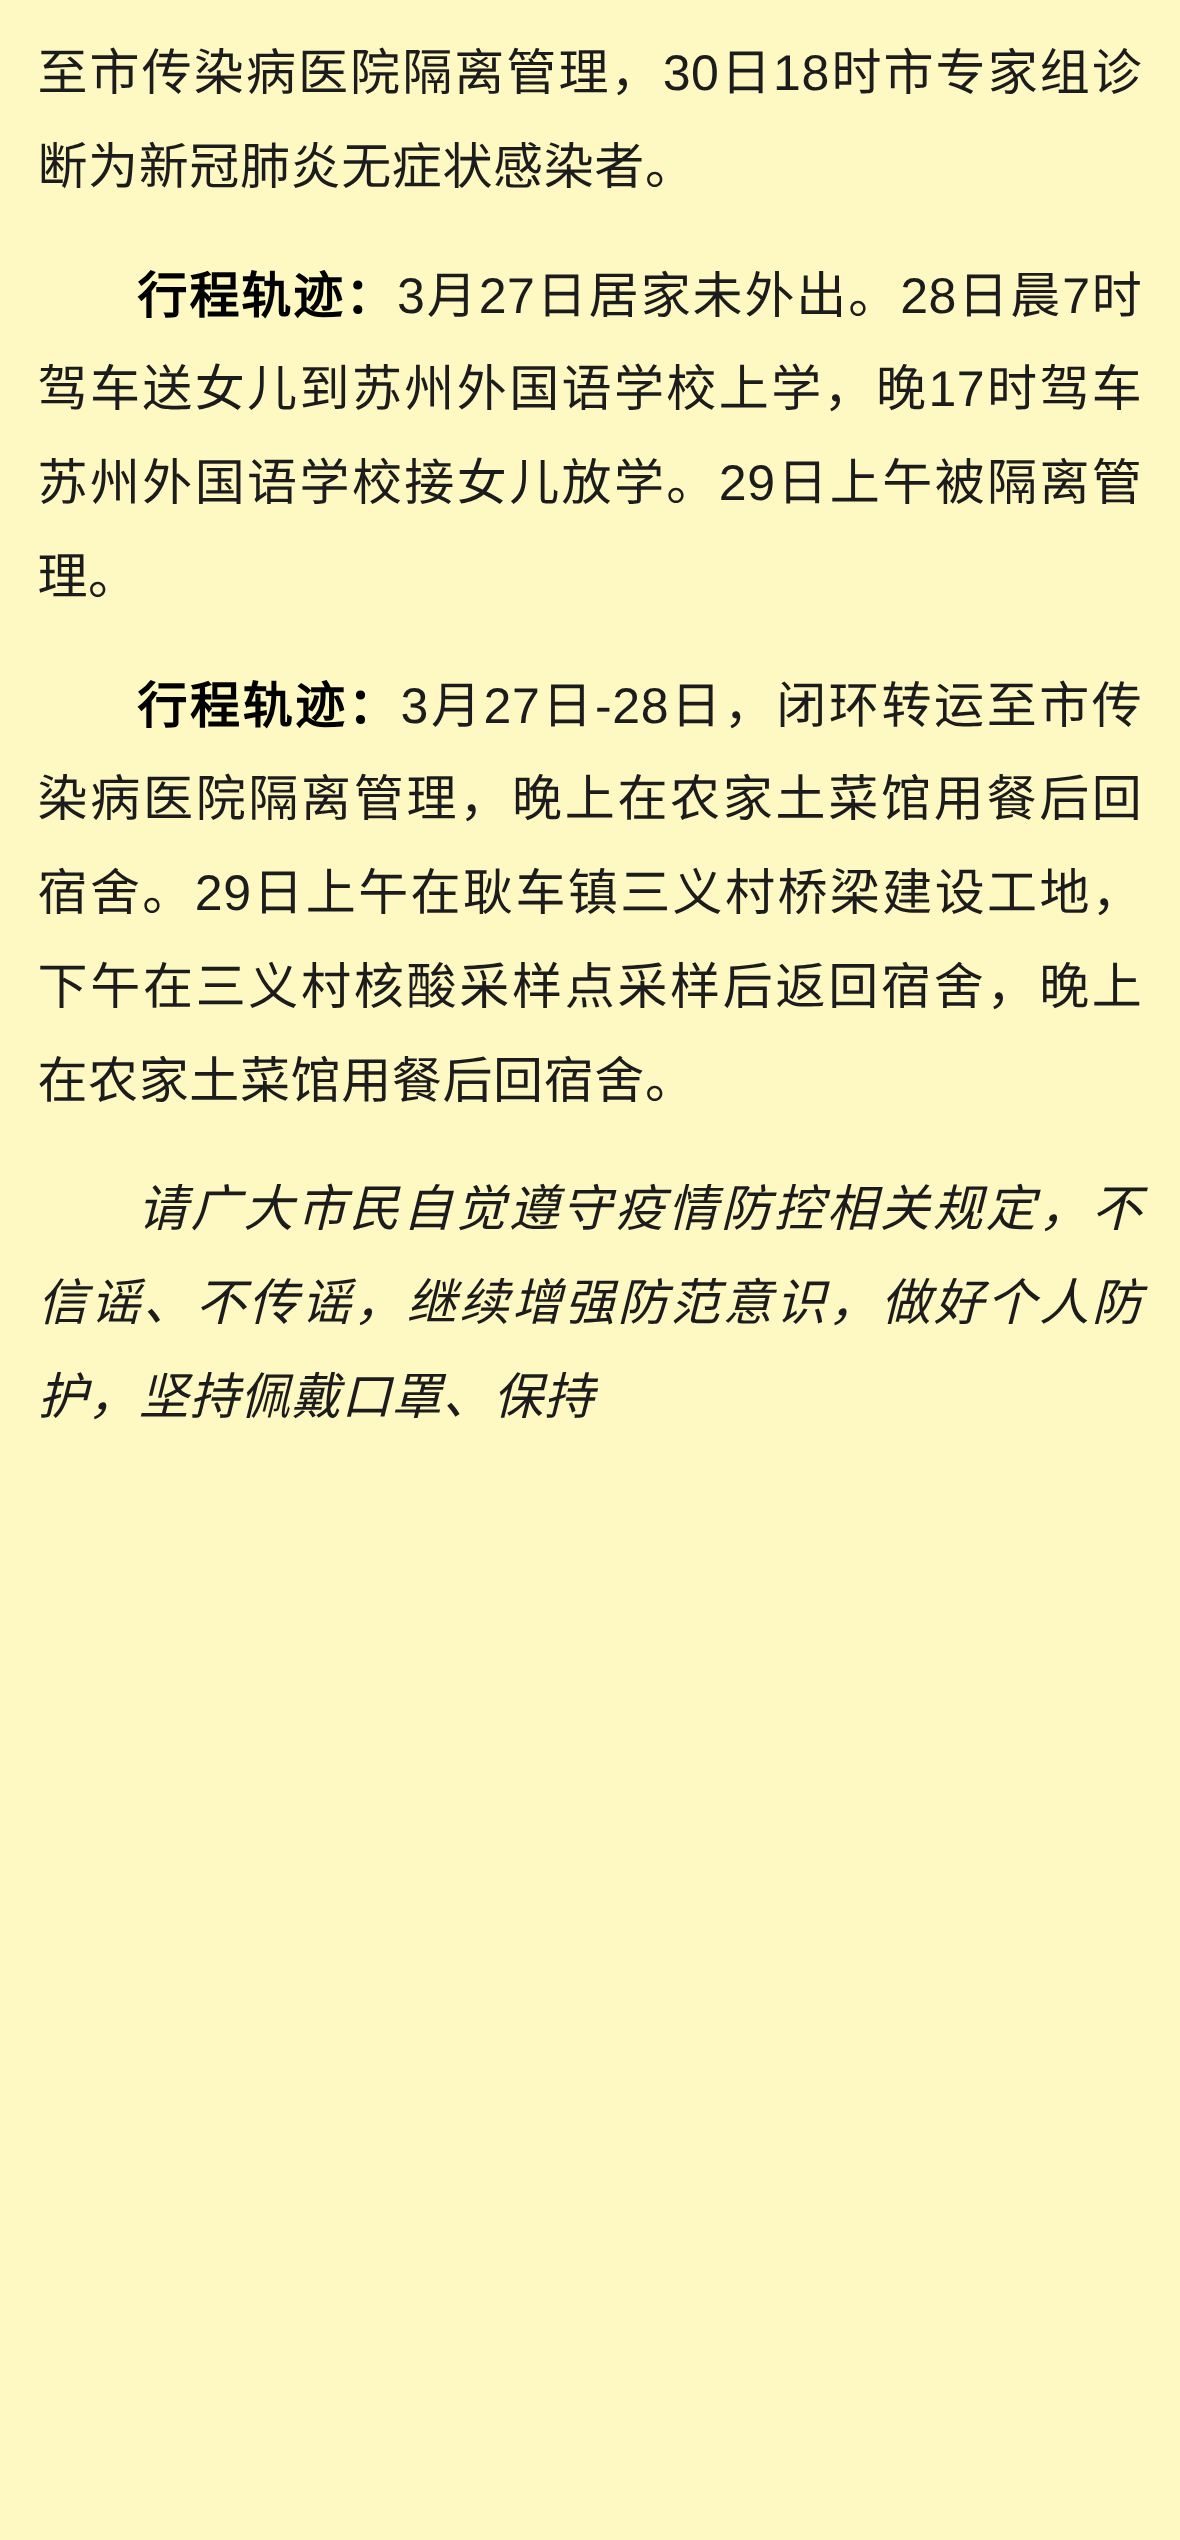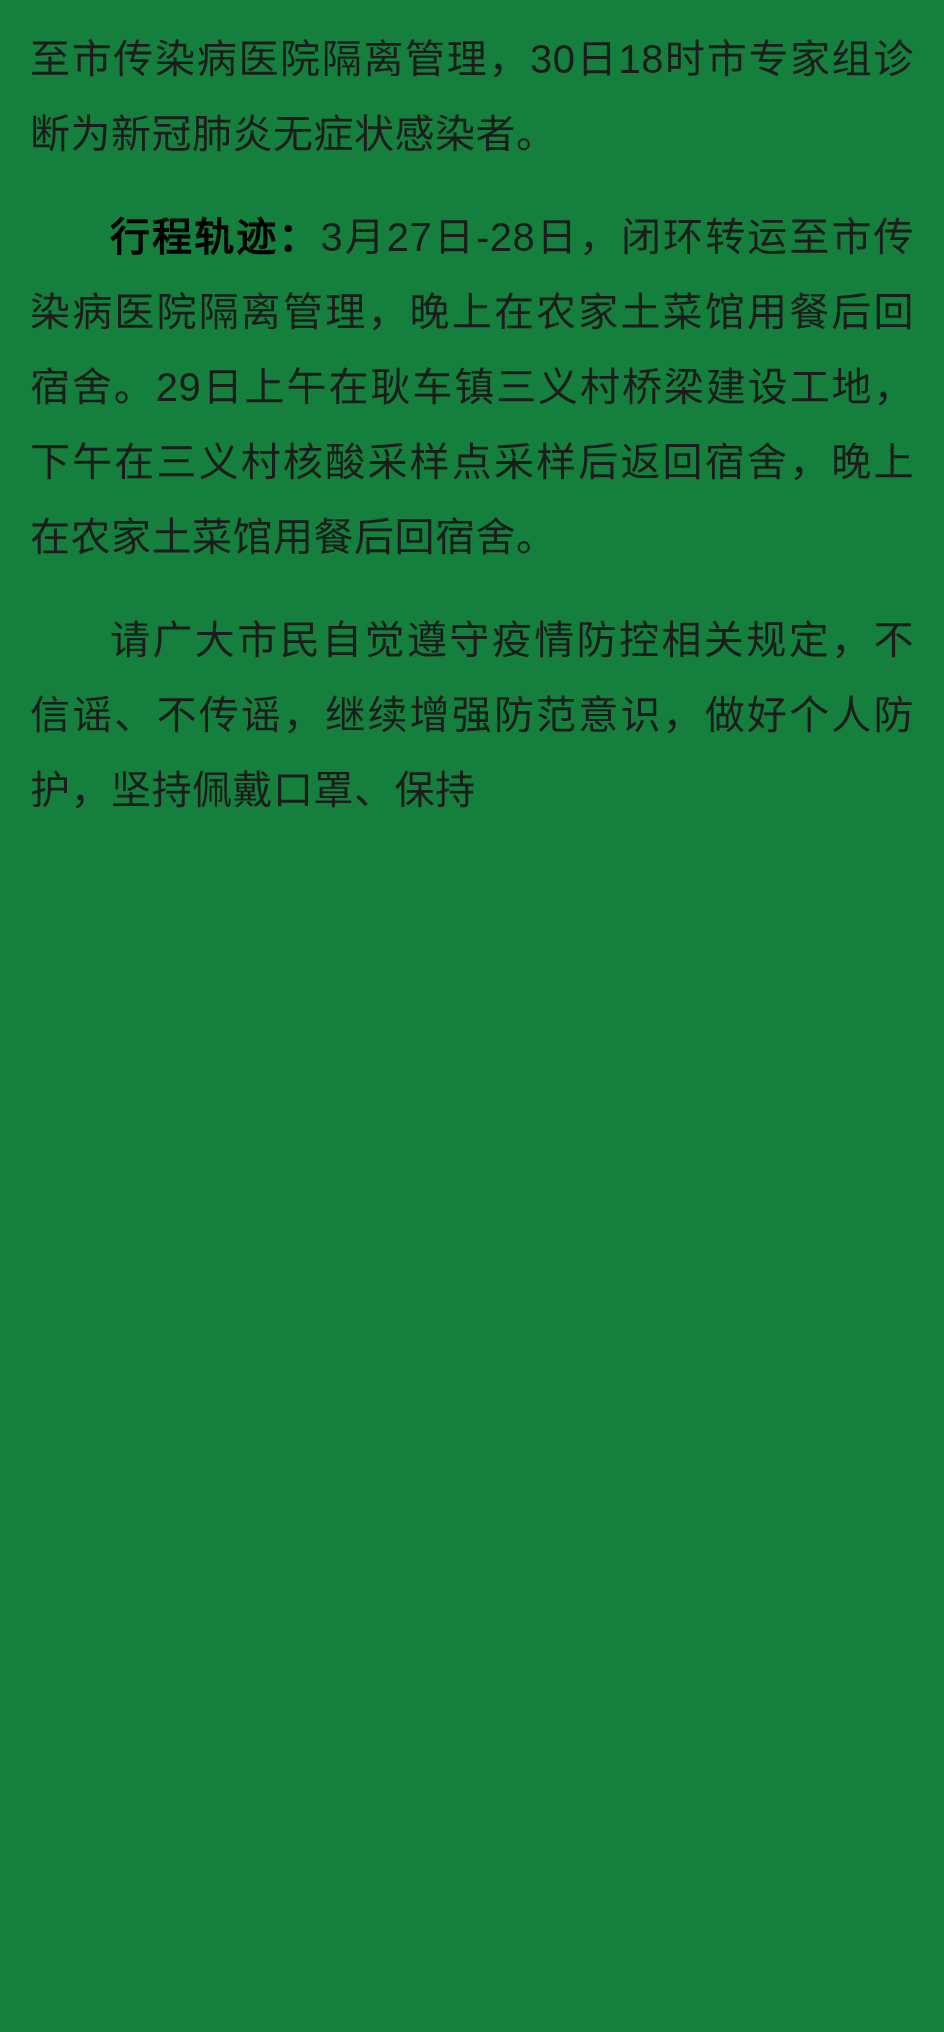--- a/index.html
+++ b/index.html
@@ -12,21 +12,21 @@
     height: 2032px;
     overflow: hidden;
     font-family: "Liberation Sans", "DejaVu Sans", sans-serif;
     color: #1a1a1a;
   }
   .page {
     box-sizing: border-box;
     width: 944px;
     height: 2032px;
     padding: 22px 30px 0 30px;
-    background: #15803d;
+    background: #fef9c3;
   }
   .para {
     font-size: 40px;
     line-height: 75px;
     letter-spacing: 0.5px;
     text-align: justify;
     text-justify: inter-ideograph;
     margin: 0 0 28px 0;
     color: #1c1c1c;
     word-break: break-all;
@@ -36,31 +36,35 @@
   }
   .para.tight {
     margin-bottom: 26px;
   }
   .lead {
     font-weight: bold;
     color: #000000;
   }
   .para:last-child {
     margin-bottom: 0;
+    font-style: italic;
   }
 </style>
 </head>
 <body>
 
 <div class="page">
 
   <p class="para">
     <span>至市传染病医院隔离管理，30日18时市专家组诊断为新冠肺炎无症状感染者。</span>
   </p>
 
+  <p class="para indent">
+    <span class="lead">行程轨迹：</span><span>3月27日居家未外出。28日晨7时驾车送女儿到苏州外国语学校上学，晚17时驾车苏州外国语学校接女儿放学。29日上午被隔离管理。</span>
+  </p>
 
 
   <p class="para indent">
     <span class="lead">行程轨迹：</span><span>3月27日-28日，闭环转运至市传染病医院隔离管理，晚上在农家土菜馆用餐后回宿舍。29日上午在耿车镇三义村桥梁建设工地，下午在三义村核酸采样点采样后返回宿舍，晚上在农家土菜馆用餐后回宿舍。</span>
   </p>
 
   <p class="para indent tight">
     <span>请广大市民自觉遵守疫情防控相关规定，不信谣、不传谣，继续增强防范意识，做好个人防护，坚持佩戴口罩、保持</span>
   </p>
 

